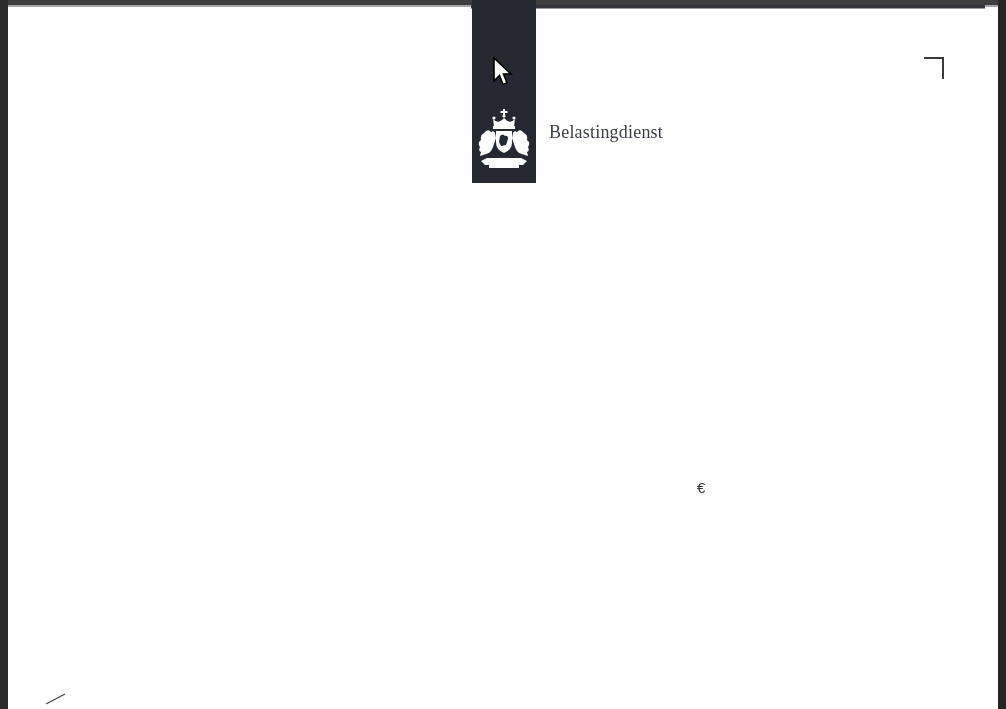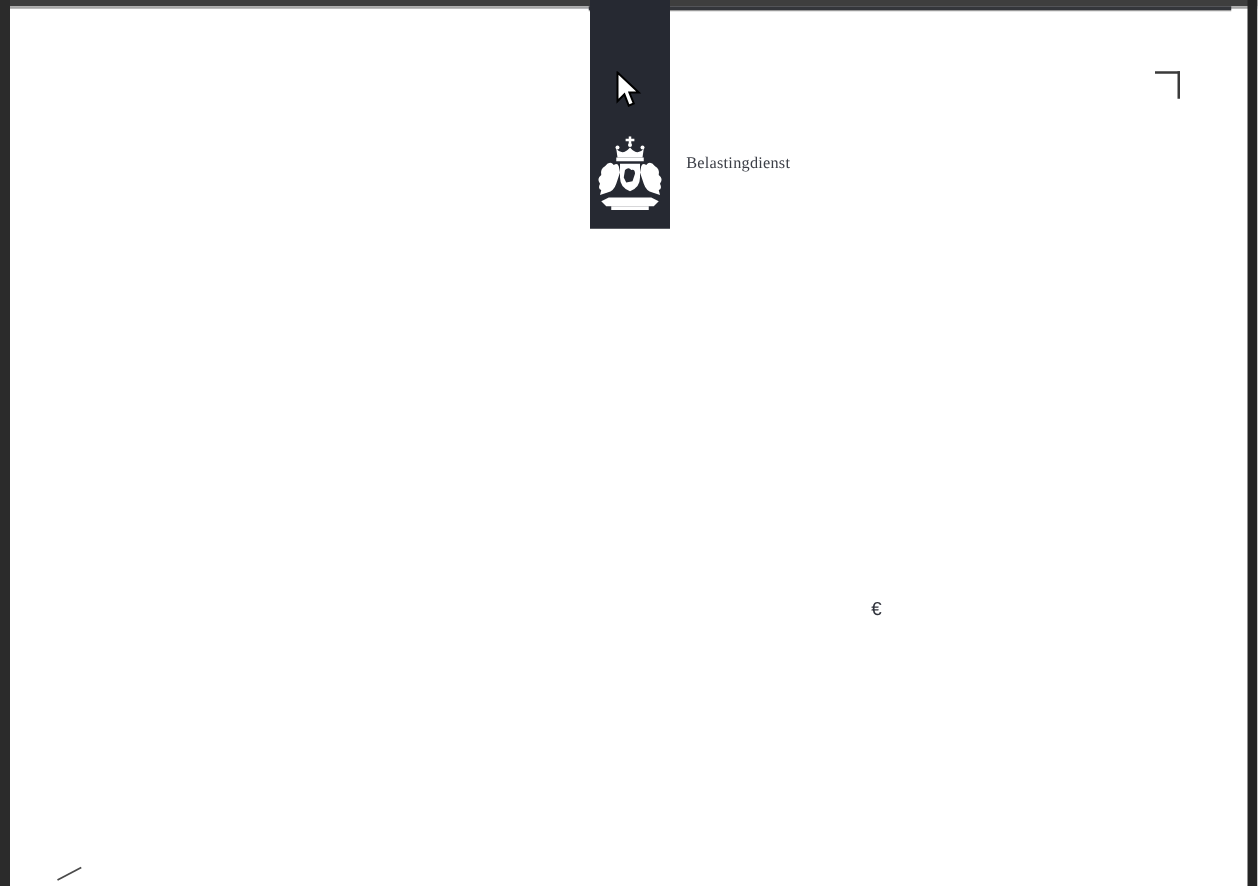--- a/index.html
+++ b/index.html
@@ -14,21 +14,21 @@
   .chrome-topline{ left: 0; top: 5px; width: 1006px; height: 2px; background: #a6a6a6; z-index: 6; }
   .chrome-topsub { left: 471px; top: 5px; width: 514px; height: 3px; background: #34363b; z-index: 7; }
   .chrome-subline{ left: 471px; top: 8px; width: 514px; height: 1px; background: #9a9a9a; z-index: 7; }
   .chrome-left   { left: 0; top: 0; width: 8px; height: 709px; background: #2b2b2b; z-index: 8; }
   .chrome-right  { left: 998px; top: 0; width: 8px; height: 709px; background: #242424; z-index: 8; }
   .page          { left: 8px; top: 7px; width: 990px; height: 702px; background: #ffffff; z-index: 1; }
 
   
   .banner { left: 472px; top: 0; width: 64px; height: 183px; background: #262932; z-index: 9; }
   .banner-logo { left: 477px; top: 109px; width: 54px; height: 64px; z-index: 10; }
-  .brand { left: 549px; top: 122px; font-family: "Liberation Serif", serif; font-size: 13px;
+  .brand { left: 549px; top: 122px; font-family: "Liberation Serif", serif; font-size: 18px;
            color: #3b3e46; z-index: 5; letter-spacing: 0.2px; text-align: right; }
 
   .cursor { left: 491px; top: 57px; width: 22px; height: 32px; z-index: 11; }
 
   .crop-mark { left: 924px; top: 57px; width: 20px; height: 22px;
                border-top: 2px solid #3a3a3a; border-right: 2px solid #3a3a3a; z-index: 5; }
 
   
   .title-main { left: 550px; top: 250px; font-size: 27px; font-weight: 700; color: #2d3039; letter-spacing: -0.5px; }
   .title-sub  { left: 550px; top: 285px; font-size: 22px; font-weight: 400; color: #2d3039; letter-spacing: -0.5px; }

